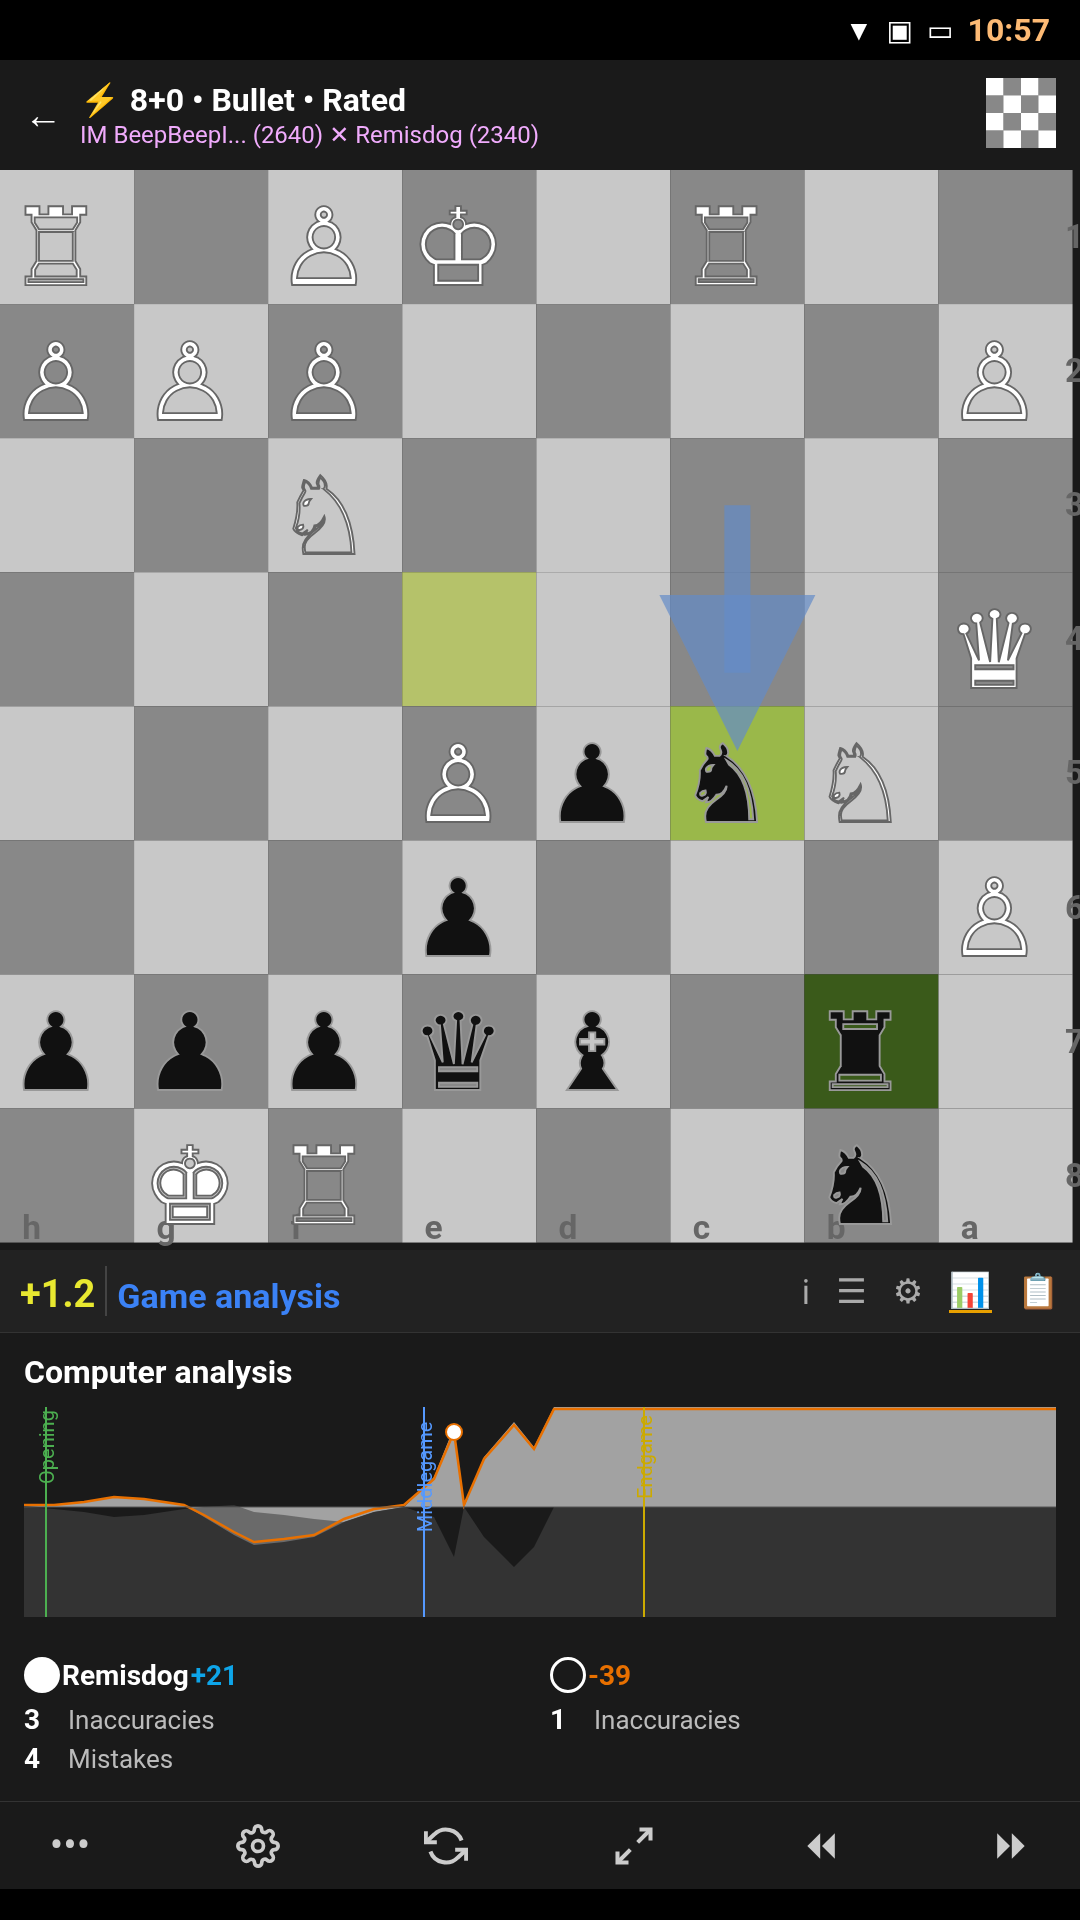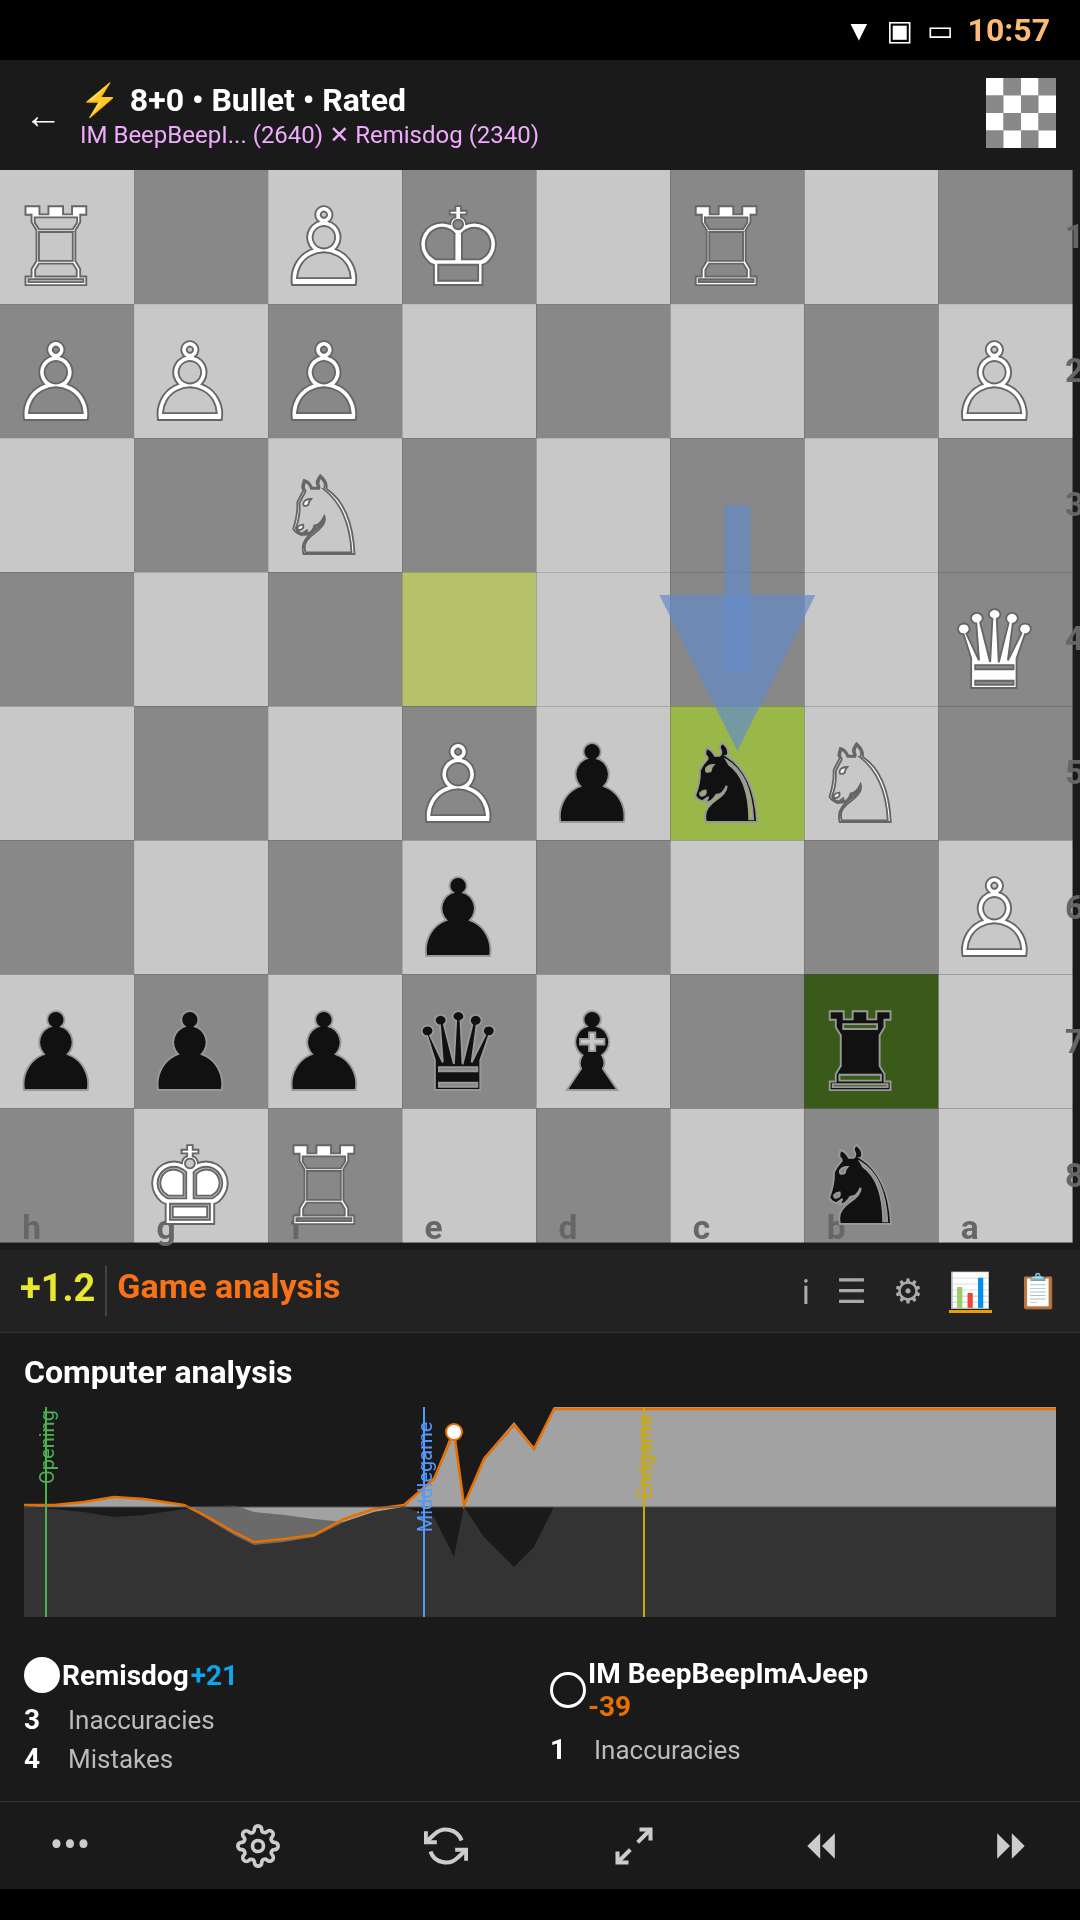--- a/index.html
+++ b/index.html
@@ -87,32 +87,32 @@
     .analysis-bar {
       background: #222;
       padding: 16px 20px;
       display: flex;
       align-items: center;
       justify-content: space-between;
       border-bottom: 1px solid #333;
     }
     .analysis-score-section {
       display: flex;
-      align-items: flex-start;
+      align-items: flex-end;
       gap: 4px;
     }
     .analysis-score {
       font-size: 38px;
       font-weight: bold;
       color: #e8e830;
     }
     .analysis-label {
       font-size: 34px;
       font-weight: bold;
-      color: #f97316;
+      color: #3b82f6;
     }
     .analysis-icons {
       display: flex;
       align-items: center;
       gap: 26px;
     }
     .analysis-icon-btn {
       font-size: 34px;
       color: #aaa;
       cursor: pointer;
@@ -510,21 +510,20 @@
     <div class="stat-row">
       <span class="stat-num">4</span>
       <span class="stat-label">Mistakes</span>
     </div>
   </div>
 
   <div class="player-stat-col">
     <div class="player-name-row">
       <div class="player-dot hollow"></div>
       <div>
-        <div class="player-name">IM BeepBeepImAJeep</div>
         <div class="player-score-neg">-39</div>
       </div>
     </div>
     <div class="stat-row">
       <span class="stat-num">1</span>
       <span class="stat-label">Inaccuracies</span>
     </div>
   </div>
 </div>
 

